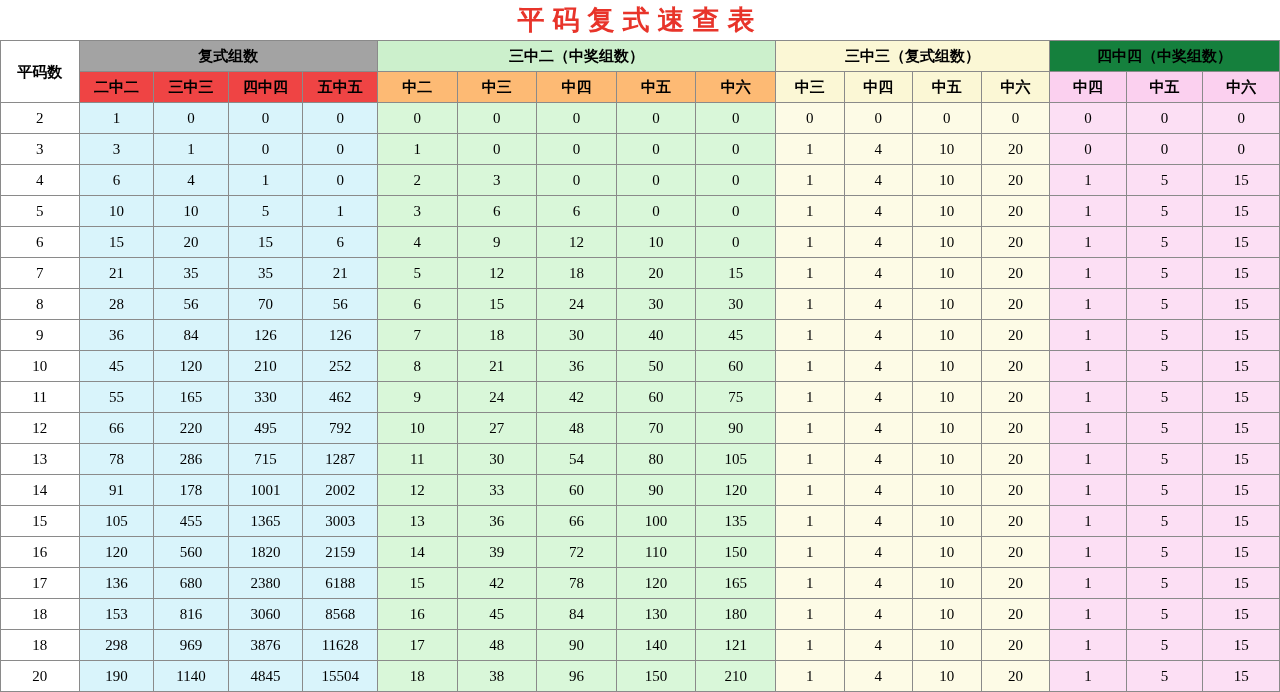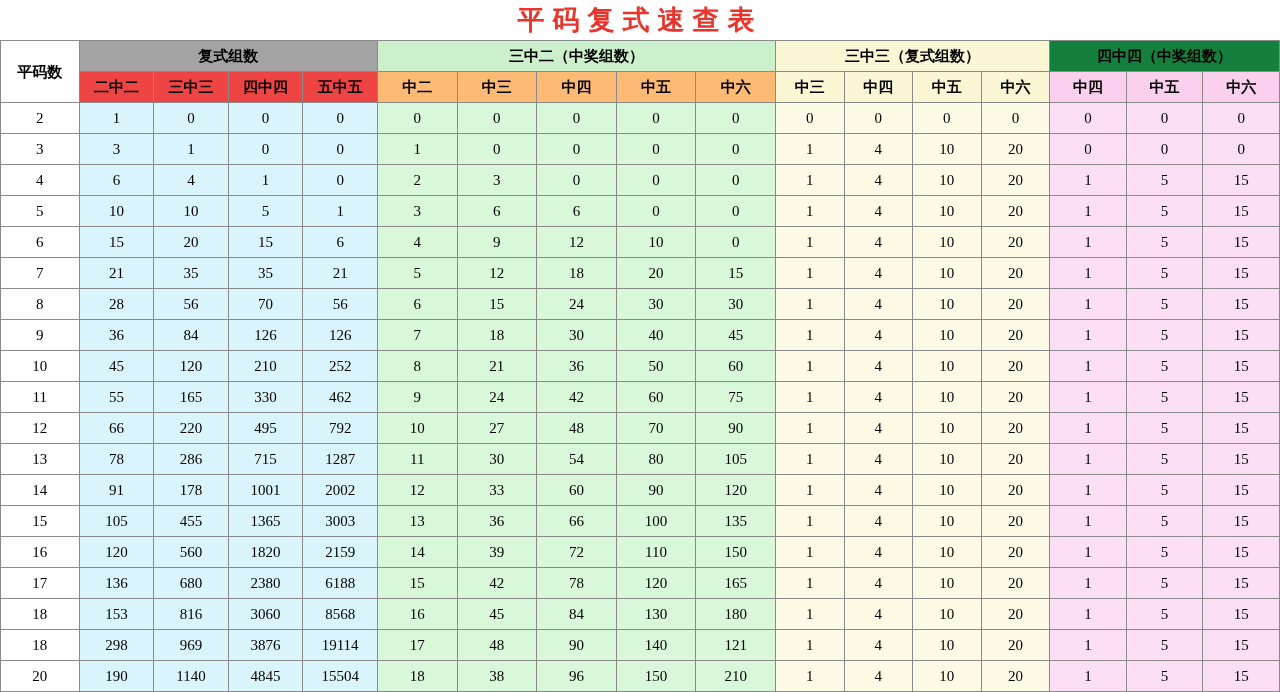--- a/index.html
+++ b/index.html
@@ -457,21 +457,21 @@
           <td class="d-yellow">20</td>
           <td class="d-pink">1</td>
           <td class="d-pink">5</td>
           <td class="d-pink">15</td>
         </tr>
         <tr>
           <td class="d-first">18</td>
           <td class="d-blue">298</td>
           <td class="d-blue">969</td>
           <td class="d-blue">3876</td>
-          <td class="d-blue">19114</td>
+          <td class="d-blue">11628</td>
           <td class="d-green">17</td>
           <td class="d-green">48</td>
           <td class="d-green">90</td>
           <td class="d-green">140</td>
           <td class="d-green">121</td>
           <td class="d-yellow">1</td>
           <td class="d-yellow">4</td>
           <td class="d-yellow">10</td>
           <td class="d-yellow">20</td>
           <td class="d-pink">1</td>

